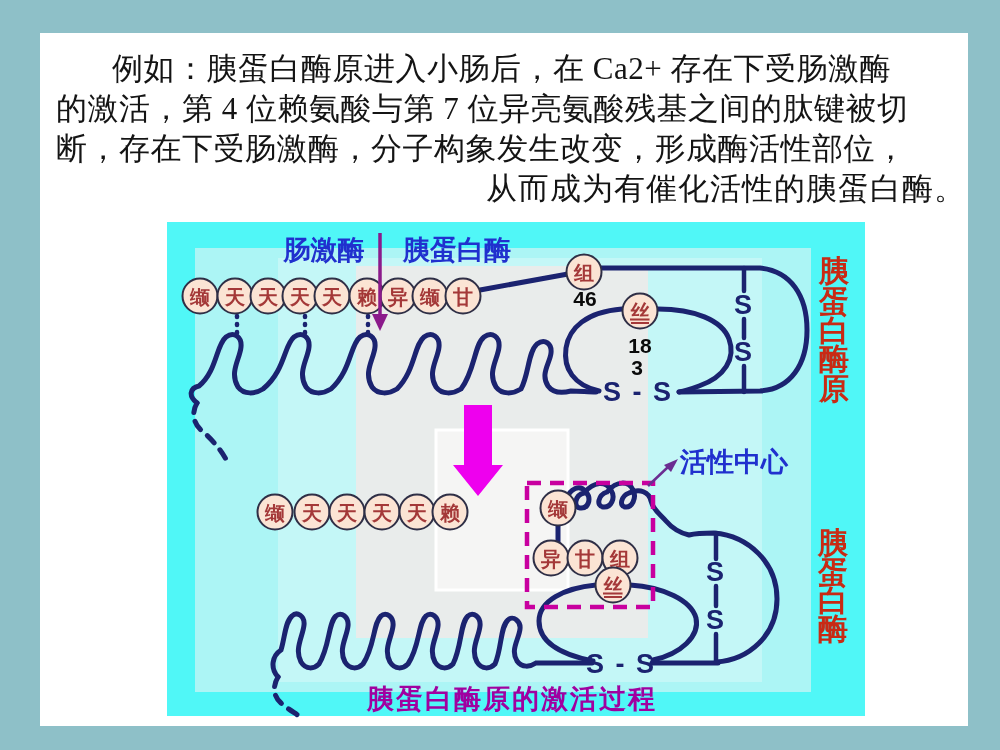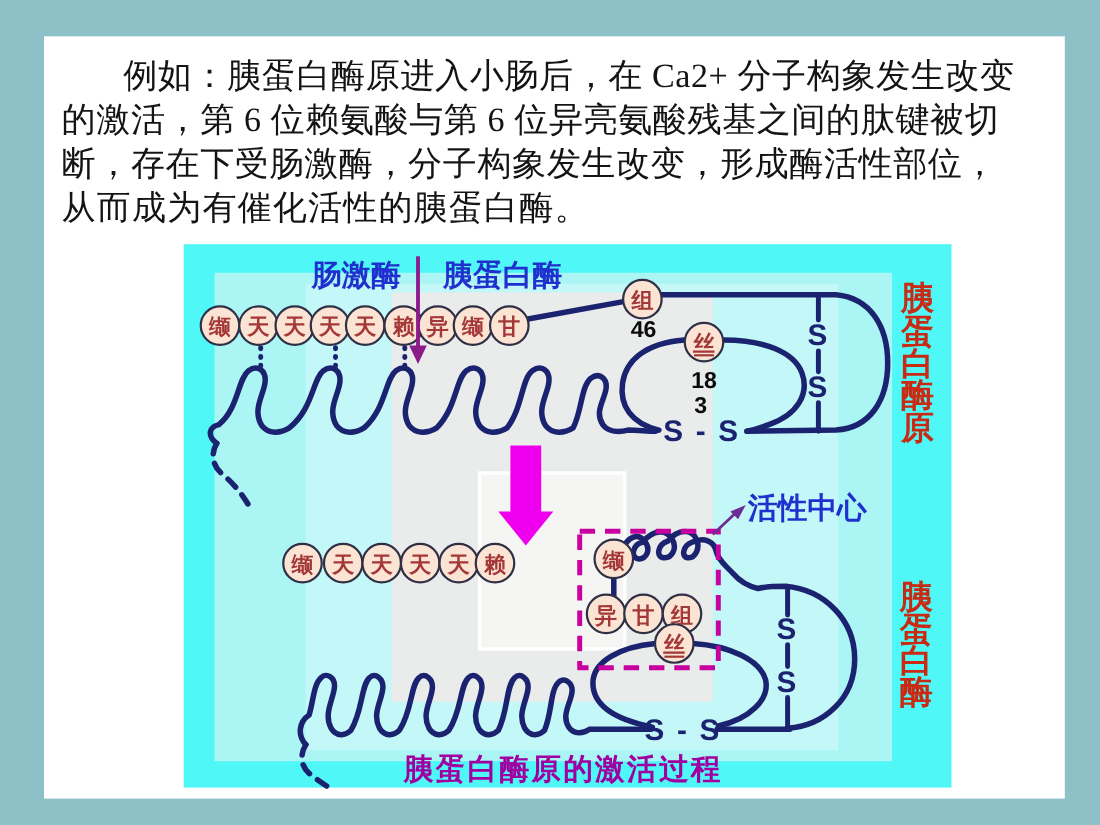--- a/index.html
+++ b/index.html
@@ -14,21 +14,21 @@
     background:#FFFFFF;
   }
   .paragraph{
     position:absolute;left:56px;top:49px;width:910px;
     font-family:"Liberation Serif", serif;
     font-size:31px;line-height:40px;color:#141414;
     letter-spacing:0.5px;
   }
   .paragraph .line{white-space:nowrap;}
   .paragraph .line.indent{margin-left:56px;}
-  .paragraph .line.center{text-align:left;letter-spacing:1px;}
+  .paragraph .line.center{text-align:right;letter-spacing:1px;}
   svg{position:absolute;left:0;top:0;}
   svg text{font-family:"Liberation Sans", sans-serif;}
   .chain{fill:none;stroke:#1B2370;stroke-width:5;stroke-linecap:round;}
   .chain-thin{fill:none;stroke:#1B2370;stroke-width:4.5;stroke-linecap:round;}
   .tail{fill:none;stroke:#1B2370;stroke-width:5;stroke-linecap:round;stroke-dasharray:10 9;}
   .dots{fill:none;stroke:#1B2370;stroke-width:4.5;stroke-linecap:round;stroke-dasharray:1 7;}
   .res-circle{fill:#FBE4D4;stroke:#2F2F46;stroke-width:2;}
   .res-text{fill:#A43838;font-size:20px;font-weight:bold;text-anchor:middle;}
   .num-text{fill:#0A0A0A;font-size:21px;font-weight:bold;text-anchor:middle;}
   .s-text{fill:#1B2370;font-size:27px;font-weight:bold;text-anchor:middle;letter-spacing:2px;}
@@ -36,22 +36,22 @@
   .red-vert{fill:#C82A14;font-size:30px;font-weight:bold;text-anchor:middle;}
   .caption-text{fill:#A000A0;font-size:27px;font-weight:bold;text-anchor:middle;letter-spacing:2px;}
   .underline-red{stroke:#A43838;stroke-width:2;}
 </style>
 </head>
 <body>
 
 <div class="slide-surface"></div>
 
 <div class="paragraph">
-  <div class="line indent">例如：胰蛋白酶原进入小肠后，在 Ca2+ 分子构象发生改变</div>
-  <div class="line">的激活，第 6 位赖氨酸与第 6 位异亮氨酸残基之间的肽键被切</div>
+  <div class="line indent">例如：胰蛋白酶原进入小肠后，在 Ca2+ 存在下受肠激酶</div>
+  <div class="line">的激活，第 4 位赖氨酸与第 7 位异亮氨酸残基之间的肽键被切</div>
   <div class="line">断，存在下受肠激酶，分子构象发生改变，形成酶活性部位，</div>
   <div class="line center">从而成为有催化活性的胰蛋白酶。</div>
 </div>
 
 <svg width="1000" height="750" viewBox="0 0 1000 750">
 
   <g>
     <rect x="167" y="222" width="698" height="494" fill="#50F7F7"></rect>
     <rect x="195" y="248" width="616" height="444" fill="#ACF5F5"></rect>
     <rect x="278" y="258" width="484" height="424" fill="#C4F7F7"></rect>

